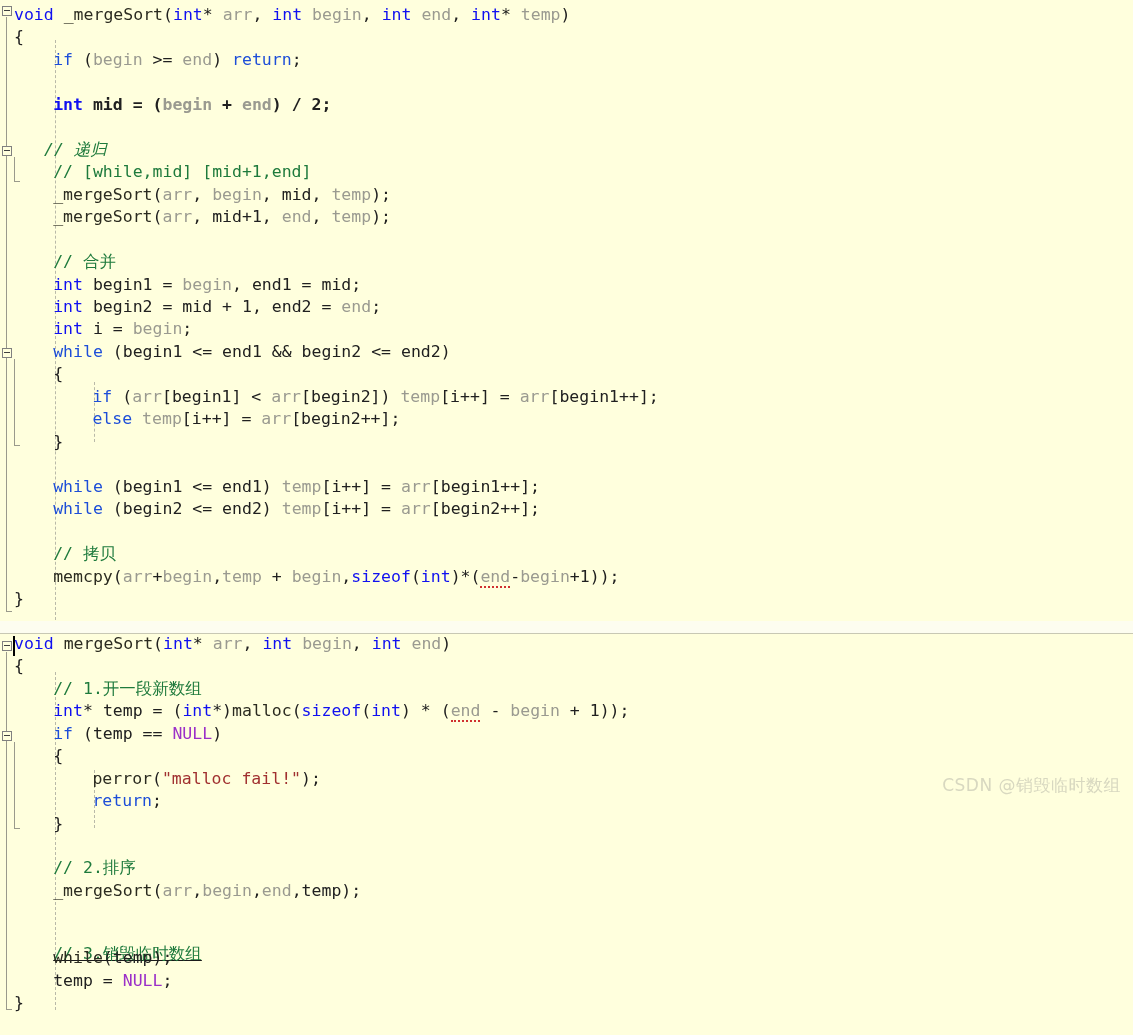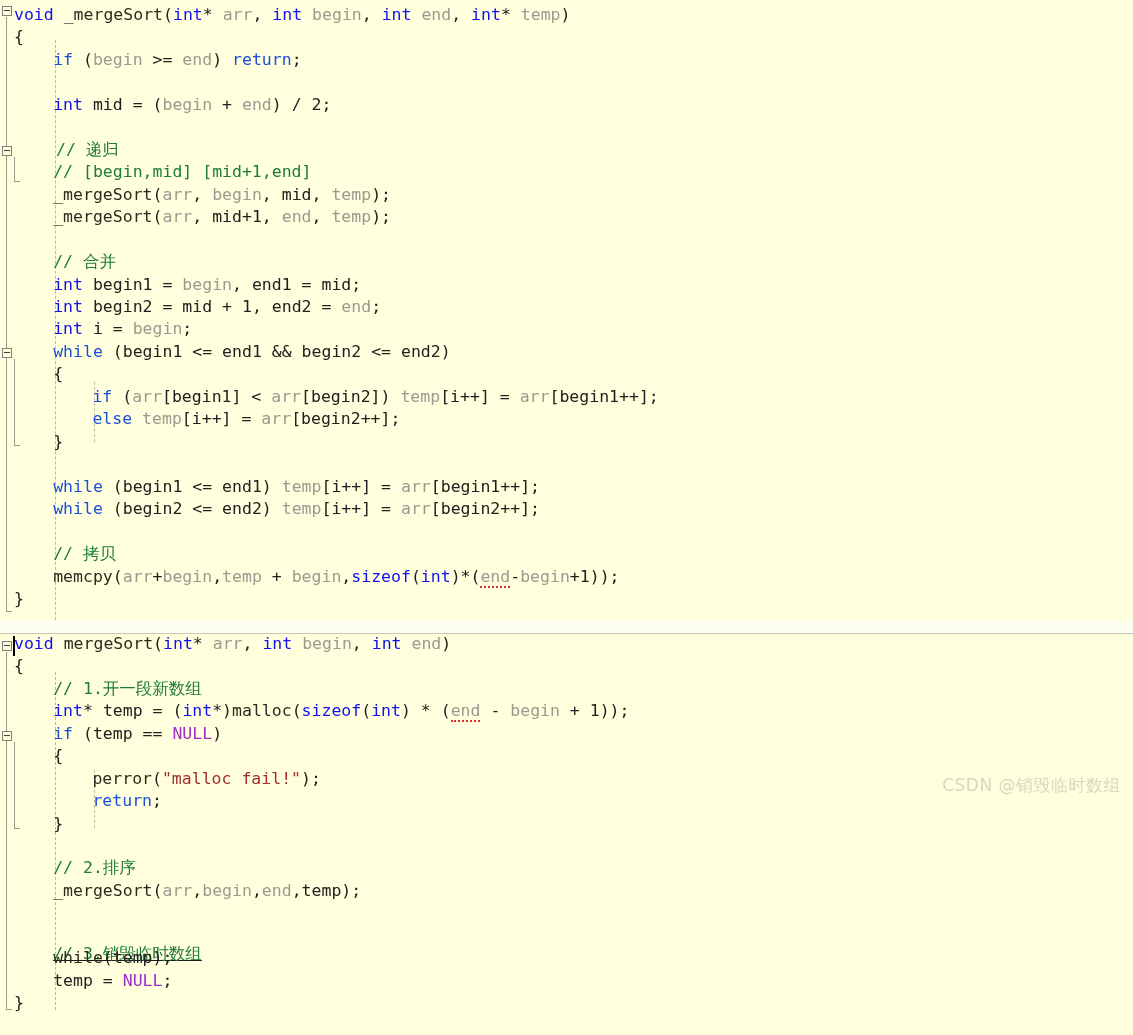--- a/index.html
+++ b/index.html
@@ -173,24 +173,24 @@
   <div class="indent-guide" style="left:55px;top:672px;height:338px;"></div>
   <div class="indent-guide" style="left:94px;top:770px;height:58px;"></div>
 
   <div class="caret" style="left:13px;top:636px;height:20px;"></div>
 
   <div class="code" id="code-root">
       <div class="line" style="top: 4px; left: 14px;"><span class="type">void</span><span class="plain"> </span><span class="fn">_mergeSort</span><span class="punct">(</span><span class="type">int</span><span class="punct">*</span><span class="plain"> </span><span class="ident">arr</span><span class="punct">, </span><span class="type">int</span><span class="plain"> </span><span class="ident">begin</span><span class="punct">, </span><span class="type">int</span><span class="plain"> </span><span class="ident">end</span><span class="punct">, </span><span class="type">int</span><span class="punct">*</span><span class="plain"> </span><span class="ident">temp</span><span class="punct">)</span></div>
       <div class="line" style="top: 26.46px; left: 14px;"><span class="plain">{</span></div>
       <div class="line" style="top: 48.92px; left: 53.2px;"><span class="kw">if</span><span class="punct"> (</span><span class="ident">begin</span><span class="punct"> &gt;= </span><span class="ident">end</span><span class="punct">) </span><span class="kw">return</span><span class="punct">;</span></div>
       <div class="line" style="top: 71.38px; left: 53.2px;"></div>
-      <div class="line" style="top: 93.84px; left: 53.2px;"><span class="type">int</span><span class="plain"> </span><span class="plain">mid</span><span class="punct"> = (</span><span class="ident">begin</span><span class="punct"> + </span><span class="ident">end</span><span class="punct">) / </span><span class="num">2</span><span class="punct">;</span></div>
+      <div class="line" style="top: 93.84px; left: 53.2px; font-weight: bold;"><span class="type">int</span><span class="plain"> </span><span class="plain">mid</span><span class="punct"> = (</span><span class="ident">begin</span><span class="punct"> + </span><span class="ident">end</span><span class="punct">) / </span><span class="num">2</span><span class="punct">;</span></div>
       <div class="line" style="top: 116.3px; left: 53.2px;"></div>
-      <div class="line" style="top: 138.76px; left: 56px;"><span class="cmt">// 递归</span></div>
-      <div class="line" style="top: 161.22px; left: 53.2px;"><span class="cmt">// [begin,mid] [mid+1,end]</span></div>
+      <div class="line" style="top: 138.76px; left: 44px; font-style: italic;"><span class="cmt">// 递归</span></div>
+      <div class="line" style="top: 161.22px; left: 53.2px;"><span class="cmt">// [while,mid] [mid+1,end]</span></div>
       <div class="line" style="top: 183.68px; left: 53.2px;"><span class="fn">_mergeSort</span><span class="punct">(</span><span class="ident">arr</span><span class="punct">, </span><span class="ident">begin</span><span class="punct">, </span><span class="plain">mid</span><span class="punct">, </span><span class="ident">temp</span><span class="punct">);</span></div>
       <div class="line" style="top: 206.14px; left: 53.2px;"><span class="fn">_mergeSort</span><span class="punct">(</span><span class="ident">arr</span><span class="punct">, </span><span class="plain">mid</span><span class="punct">+</span><span class="num">1</span><span class="punct">, </span><span class="ident">end</span><span class="punct">, </span><span class="ident">temp</span><span class="punct">);</span></div>
       <div class="line" style="top: 228.6px; left: 53.2px;"></div>
       <div class="line" style="top: 251.06px; left: 53.2px;"><span class="cmt">// 合并</span></div>
       <div class="line" style="top: 273.52px; left: 53.2px;"><span class="type">int</span><span class="plain"> </span><span class="plain">begin1</span><span class="punct"> = </span><span class="ident">begin</span><span class="punct">, </span><span class="plain">end1</span><span class="punct"> = </span><span class="plain">mid</span><span class="punct">;</span></div>
       <div class="line" style="top: 295.98px; left: 53.2px;"><span class="type">int</span><span class="plain"> </span><span class="plain">begin2</span><span class="punct"> = </span><span class="plain">mid</span><span class="punct"> + </span><span class="num">1</span><span class="punct">, </span><span class="plain">end2</span><span class="punct"> = </span><span class="ident">end</span><span class="punct">;</span></div>
       <div class="line" style="top: 318.44px; left: 53.2px;"><span class="type">int</span><span class="plain"> </span><span class="plain">i</span><span class="punct"> = </span><span class="ident">begin</span><span class="punct">;</span></div>
       <div class="line" style="top: 340.9px; left: 53.2px;"><span class="kw">while</span><span class="punct"> (</span><span class="plain">begin1</span><span class="punct"> &lt;= </span><span class="plain">end1</span><span class="punct"> &amp;&amp; </span><span class="plain">begin2</span><span class="punct"> &lt;= </span><span class="plain">end2</span><span class="punct">)</span></div>
       <div class="line" style="top: 363.36px; left: 53.2px;"><span class="plain">{</span></div>
       <div class="line" style="top: 385.82px; left: 92.4px;"><span class="kw">if</span><span class="punct"> (</span><span class="ident">arr</span><span class="punct">[</span><span class="plain">begin1</span><span class="punct">] &lt; </span><span class="ident">arr</span><span class="punct">[</span><span class="plain">begin2</span><span class="punct">]) </span><span class="ident">temp</span><span class="punct">[</span><span class="plain">i</span><span class="punct">++] = </span><span class="ident">arr</span><span class="punct">[</span><span class="plain">begin1</span><span class="punct">++];</span></div>

